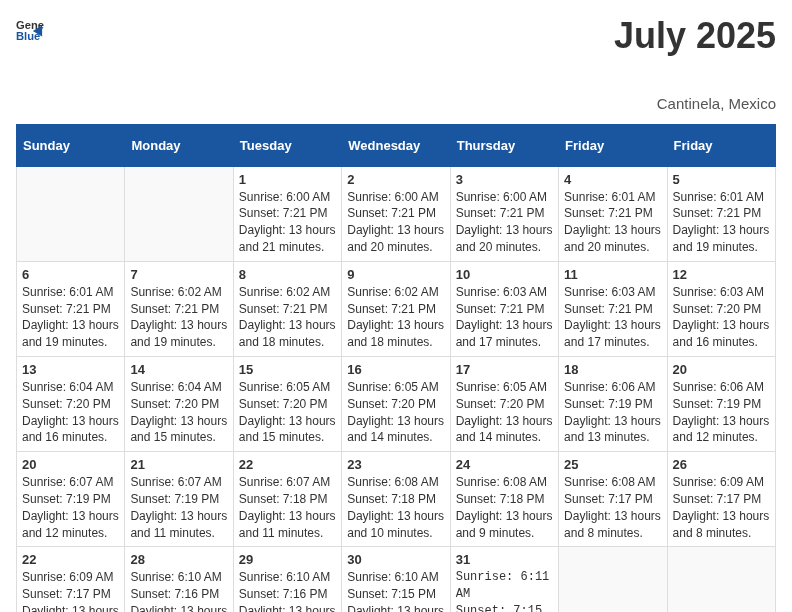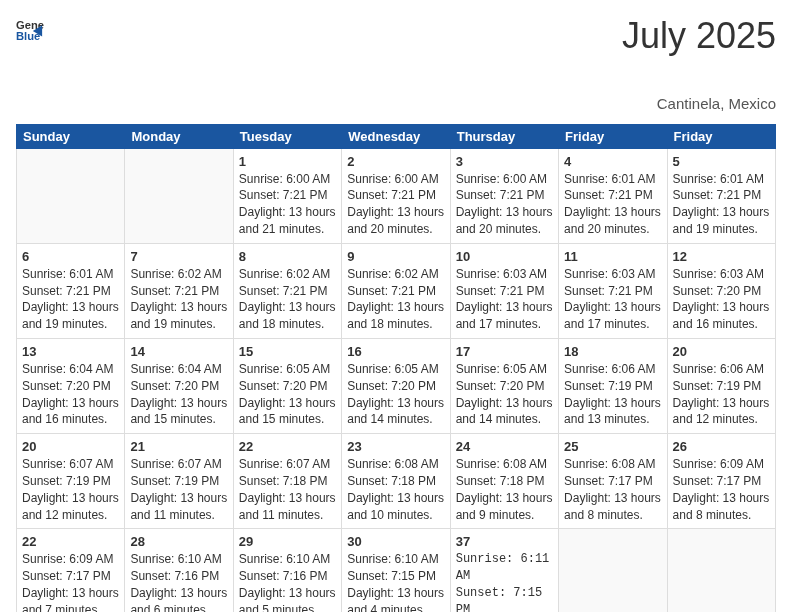--- a/index.html
+++ b/index.html
@@ -23,39 +23,39 @@
     }
     .logo-icon {
       width: 28px;
       height: 28px;
     }
     .title-block {
       text-align: right;
     }
     .month-title {
       font-size: 36px;
-      font-weight: normal;
+      font-weight: bold;
       color: #333;
       line-height: 1.1;
     }
     .location-title {
       font-size: 15px;
       color: #555;
       margin-top: 39px;
     }
     .calendar {
       width: 100%;
       border-collapse: collapse;
       border: 1px solid #ccc;
     }
     .calendar th {
       background-color: #1a56a0;
       color: #fff;
       text-align: left;
-      padding: 4px 6px;
+      padding: 13px 6px;
       font-size: 13px;
       border: 1px solid #1a56a0;
     }
     .calendar td {
       vertical-align: top;
       padding: 5px 5px;
       font-size: 10.5px;
       color: #333;
       border: 1px solid #ddd;
       width: calc(100% / 7);
@@ -322,21 +322,21 @@
 and 5 minutes.</div>
         </td>
         <td>
           <div class="day-number">30</div>
           <div class="day-info" style="white-space: pre-line;">Sunrise: 6:10 AM
 Sunset: 7:15 PM
 Daylight: 13 hours
 and 4 minutes.</div>
         </td>
         <td>
-          <div class="day-number">37</div>
+          <div class="day-number">31</div>
           <div class="day-info" style="white-space: pre-line; font-family: Liberation Mono, monospace;">Sunrise: 6:11 AM
 Sunset: 7:15 PM
 Daylight: 13 hours
 and 4 minutes.</div>
         </td>
         <td class="empty"></td>
         <td class="empty"></td>
       </tr>
     </tbody>
 </table>

